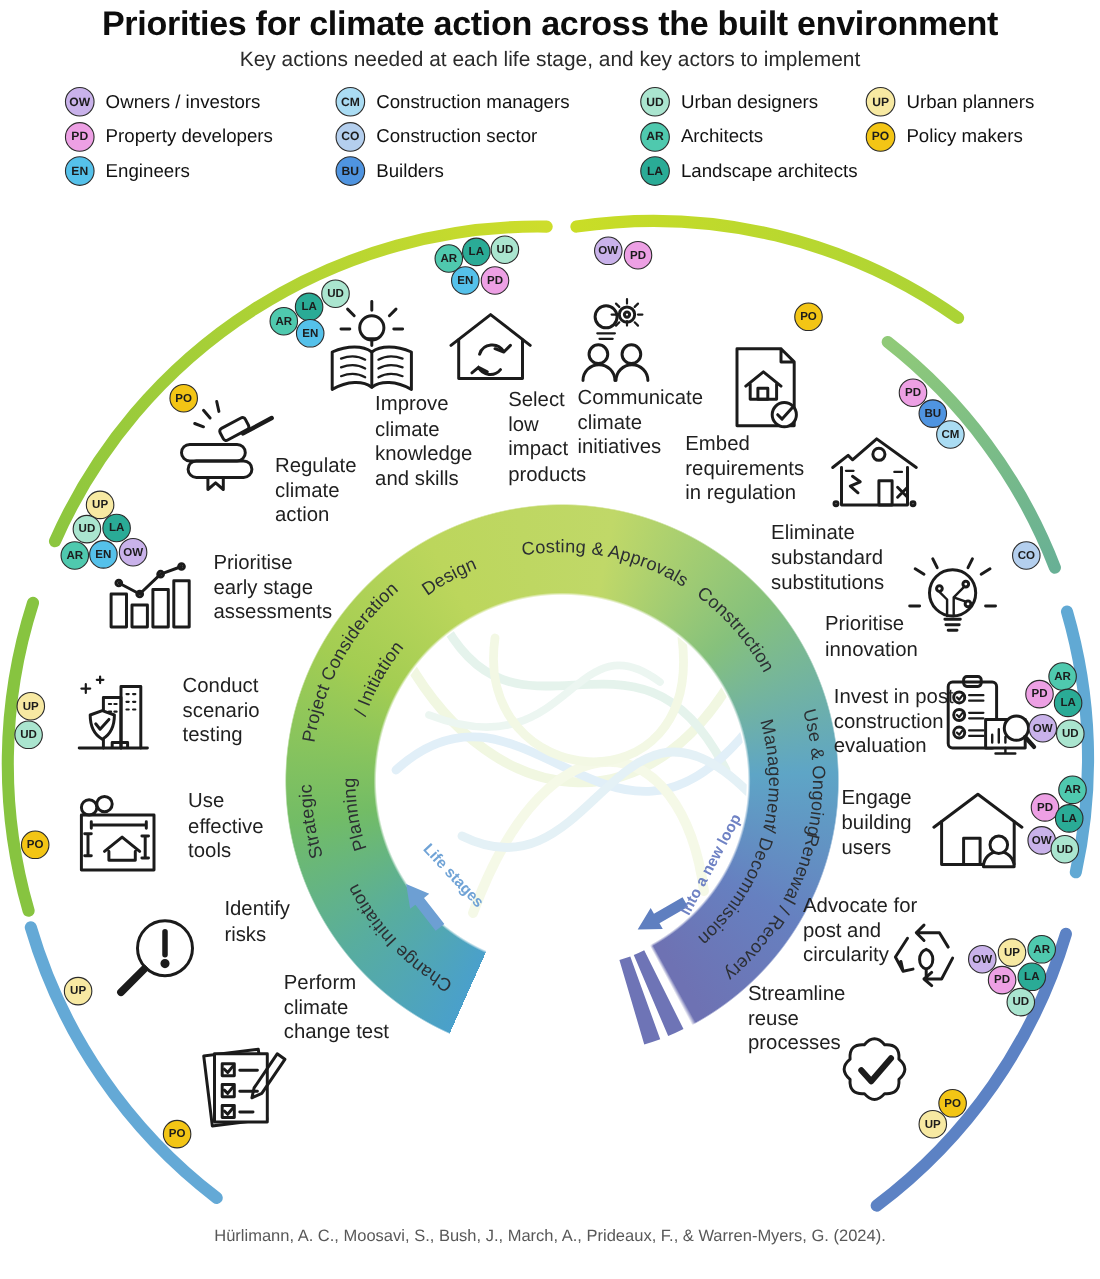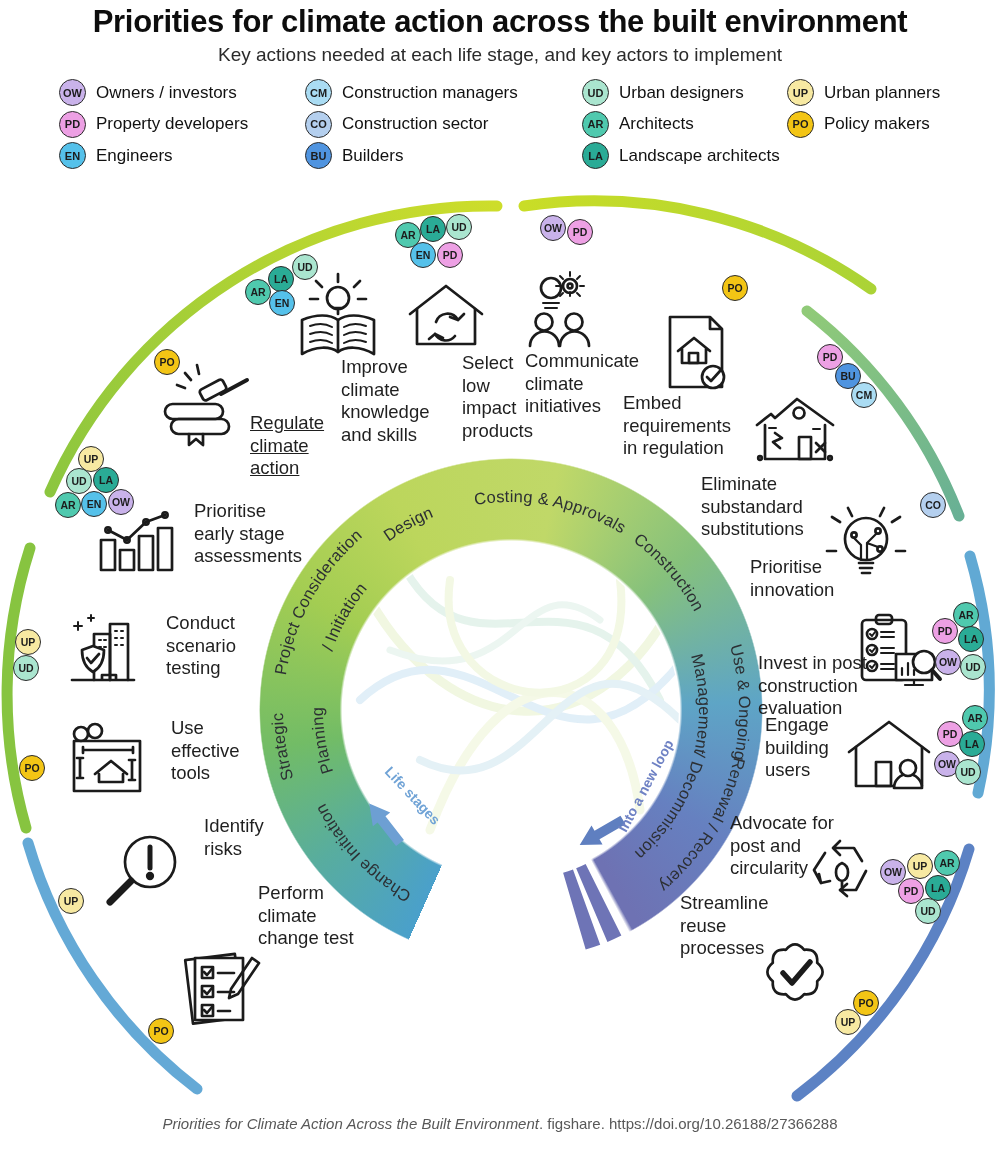--- a/index.html
+++ b/index.html
@@ -344,21 +344,21 @@
       <div class="actor-badge" style="background: rgb(201, 178, 234); left: 893px; top: 872px;">OW</div>
       <div class="actor-badge" style="background: rgb(247, 233, 162); left: 920px; top: 866px;">UP</div>
       <div class="actor-badge" style="background: rgb(79, 201, 174); left: 947px; top: 863px;">AR</div>
       <div class="actor-badge" style="background: rgb(237, 160, 228); left: 911px; top: 891px;">PD</div>
       <div class="actor-badge" style="background: rgb(42, 171, 150); left: 938px; top: 888px;">LA</div>
       <div class="actor-badge" style="background: rgb(170, 229, 207); left: 928px; top: 911px;">UD</div>
       <div class="actor-badge" style="background: rgb(243, 197, 21); left: 866px; top: 1003px;">PO</div>
       <div class="actor-badge" style="background: rgb(247, 233, 162); left: 848px; top: 1022px;">UP</div>
     </div>
   <div id="actions">
-      <div class="action-label" style="left: 250px; top: 412px; text-decoration: underline;">Regulate
+      <div class="action-label" style="left: 250px; top: 412px;">Regulate
 climate
 action</div>
       <div class="action-label" style="left: 341px; top: 356px;">Improve
 climate
 knowledge
 and skills</div>
       <div class="action-label" style="left: 446px; top: 352px; margin-left: 16px;">Select
 low
 impact
 products</div>
@@ -380,30 +380,30 @@
 scenario
 testing</div>
       <div class="action-label" style="left: 171px; top: 717px;">Use
 effective
 tools</div>
       <div class="action-label" style="left: 204px; top: 815px;">Identify
 risks</div>
       <div class="action-label" style="left: 258px; top: 882px;">Perform
 climate
 change test</div>
-      <div class="action-label" style="left: 758px; top: 652px;">Invest in post
+      <div class="action-label" style="left: 758px; top: 622px;">Invest in post
 construction
 evaluation</div>
       <div class="action-label" style="left: 765px; top: 714px;">Engage
 building
 users</div>
       <div class="action-label" style="left: 730px; top: 812px;">Advocate for
 post and
 circularity</div>
       <div class="action-label" style="left: 680px; top: 892px;">Streamline
 reuse
 processes</div>
     </div>
 
   <div class="citation">
-    <div><span class="work">Priorities for Climate Action Across the Built Environment</span><span>. figshare. https://doi.org/10.26188/27366288</span></div>
+    <div>Hürlimann, A. C., Moosavi, S., Bush, J., March, A., Prideaux, F., &amp; Warren-Myers, G. (2024).</div>
   </div>
 </div>
 
 </body></html>

